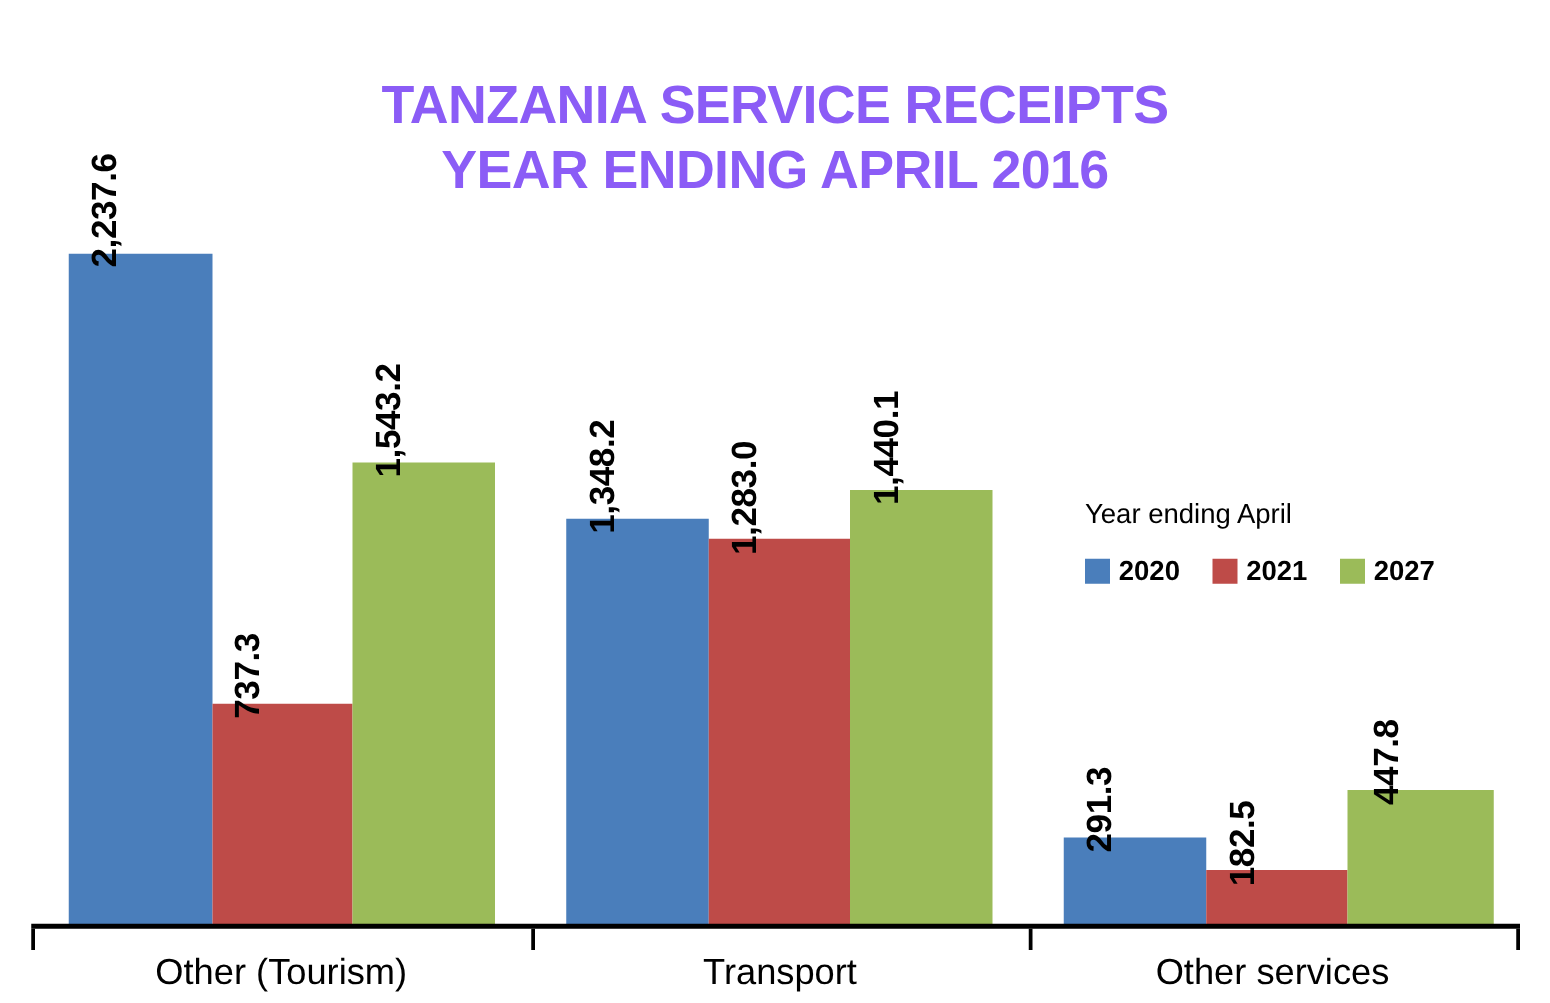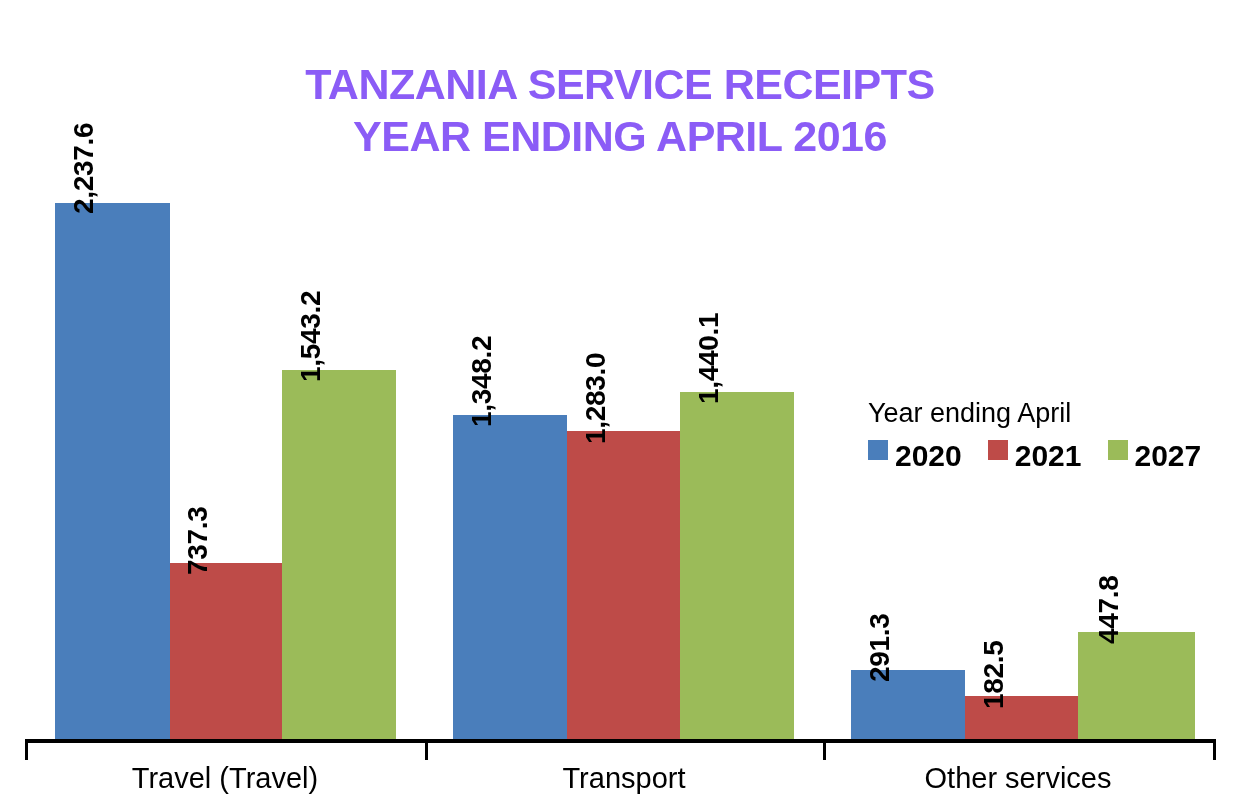--- a/index.html
+++ b/index.html
@@ -92,45 +92,45 @@
   }
 
   
   .legend {
     position: absolute;
     left: 868px;
     top: 398px;
     width: 340px;
   }
   .legend-title {
-    font-size: 27px;
-    color: #000000;
-    white-space: nowrap;
+    font-size: 22px;
+    color: #000000;
+    white-space: nowrap;
+    margin-bottom: 22px;
   }
   .legend-items {
     display: flex;
     align-items: center;
     gap: 26px;
   }
   .legend-item {
     display: flex;
     align-items: center;
     gap: 7px;
   }
   .legend-swatch {
     width: 20px;
     height: 20px;
     flex: 0 0 auto;
   }
   .legend-label {
-    font-size: 30px;
+    font-size: 22px;
     font-weight: bold;
     color: #000000;
     line-height: 1;
-    margin-top: 12px;
   }
 </style>
 </head>
 <body>
 
 <div id="chart-root">
 
   <div class="chart-title">
     <span class="title-line">TANZANIA SERVICE RECEIPTS</span>
     <span class="title-line">YEAR ENDING APRIL 2016</span>
@@ -164,21 +164,21 @@
 
     <div class="bar" style="left:1078px; width:117px; height:108px; background:#9bbb59;"></div>
     <div class="bar-value" style="left:1125px; top:612px;">447.8</div>
 
     <div class="axis-line"></div>
     <div class="axis-tick" style="left:25px;"></div>
     <div class="axis-tick" style="left:425px;"></div>
     <div class="axis-tick" style="left:823px;"></div>
     <div class="axis-tick" style="left:1213px;"></div>
 
-    <div class="cat-label" style="left:25px; width:400px;">Travel (Travel)</div>
+    <div class="cat-label" style="left:25px; width:400px;">Other (Tourism)</div>
     <div class="cat-label" style="left:823px; width:390px;">Other services</div>
     <div class="cat-label" style="left:425px; width:398px;">Transport</div>
 
   </div>
 
   <div class="legend">
     <div class="legend-title">Year ending April</div>
     <div class="legend-items">
       <div class="legend-item">
         <span class="legend-swatch" style="background:#4a7ebb;"></span>

